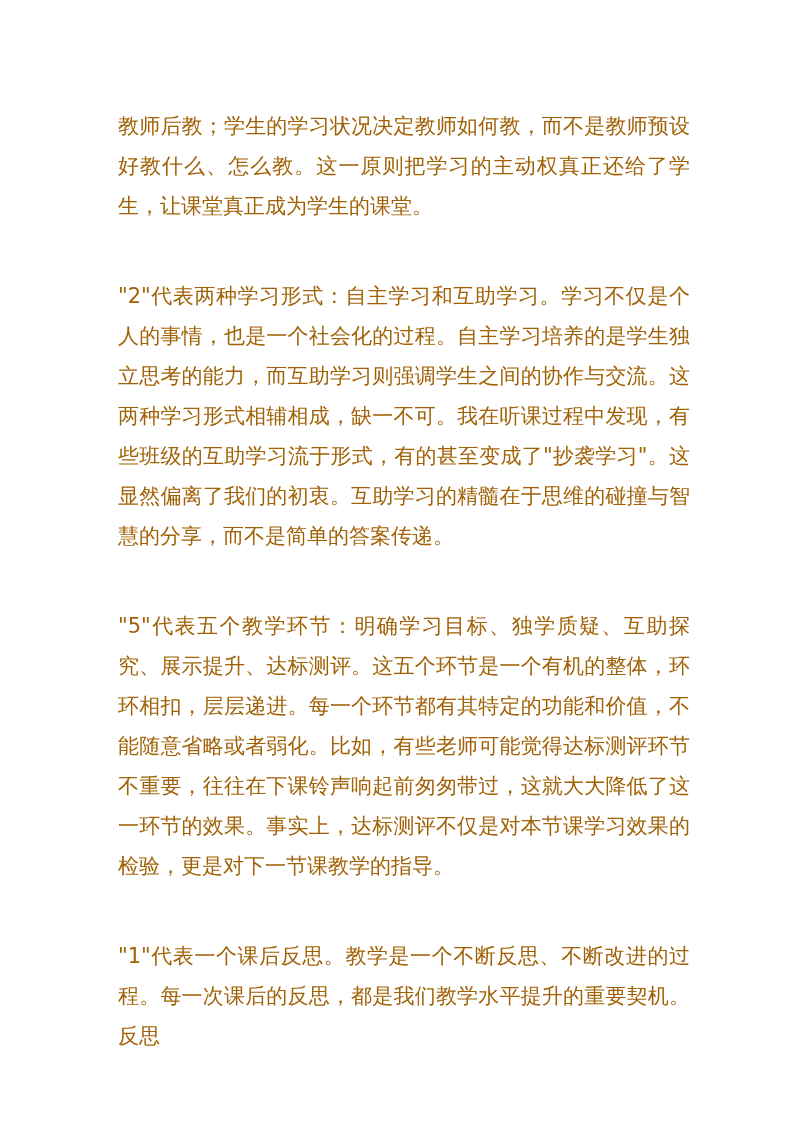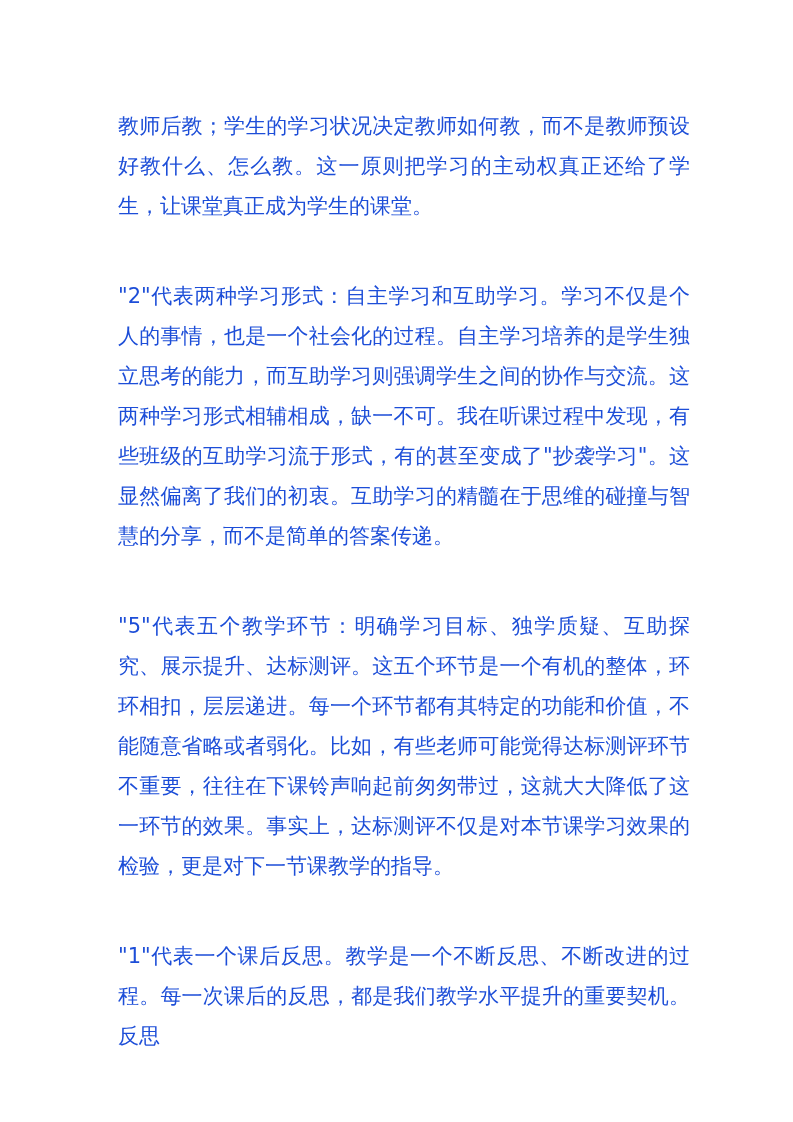--- a/index.html
+++ b/index.html
@@ -17,21 +17,21 @@
     width: 793px;
     height: 1122px;
     padding: 106px 103px 0 118px;
     background: #ffffff;
   }
   .para {
     width: 572px;
     font-family: "DejaVu Sans", sans-serif;
     font-size: 21px;
     line-height: 40px;
-    color: #1d4ed8;
+    color: #a16207;
     text-align: justify;
     margin: 0 0 50px 0;
     word-break: normal;
   }
   .para:last-child {
     margin-bottom: 0;
   }
 </style>
 </head>
 <body>

